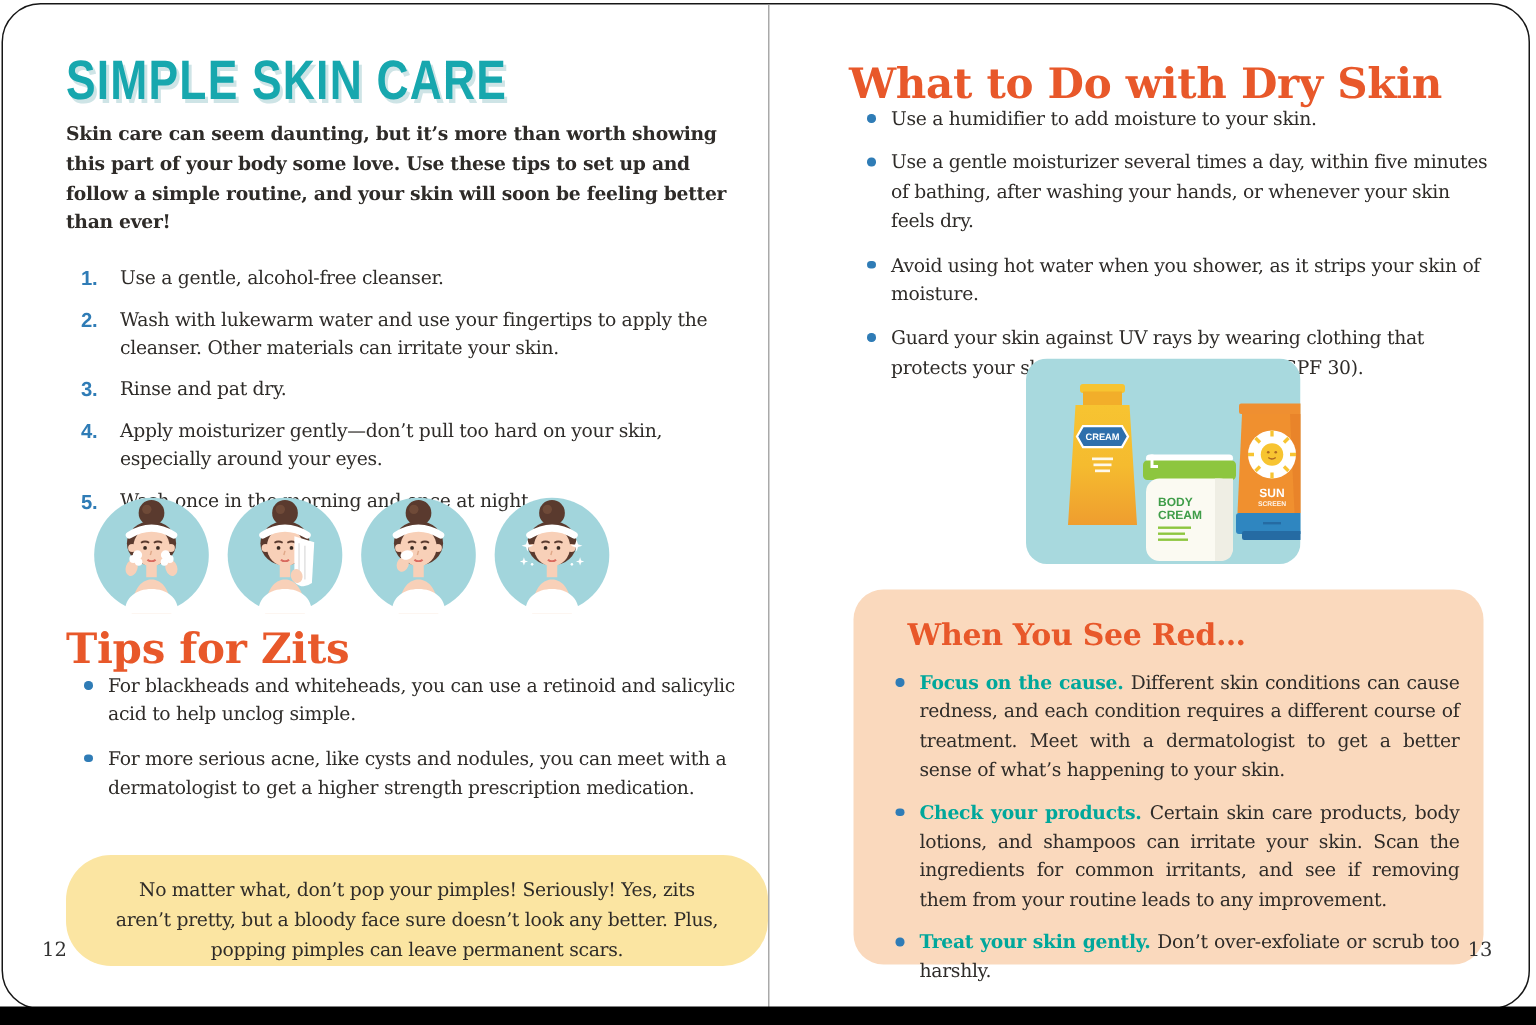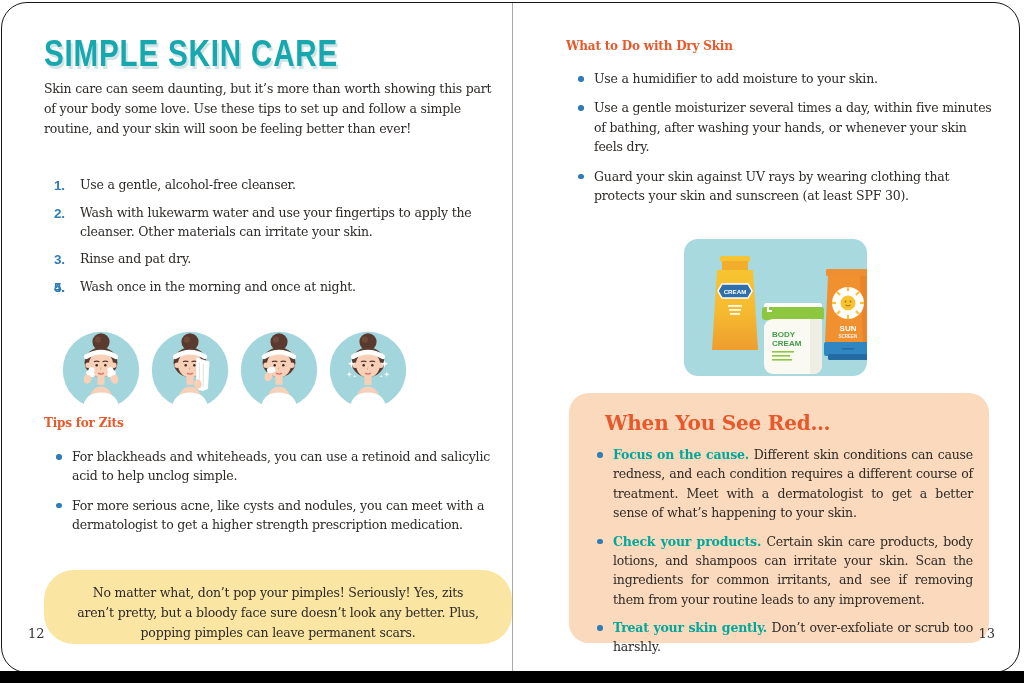--- a/index.html
+++ b/index.html
@@ -19,25 +19,25 @@
 
   .title{
     position:absolute;left:42px;top:30px;margin:0;
     font-family:"Liberation Sans", sans-serif;font-weight:bold;
     font-size:37px;letter-spacing:1px;color:#17a7ae;white-space:nowrap;
     transform:scaleX(0.80);transform-origin:left center;
     text-shadow:2.5px 2.5px 0 rgba(165,205,210,0.55);
   }
   .intro{
     position:absolute;left:42px;top:76px;width:452px;margin:0;
-    font-weight:normal;font-size:12.5px;line-height:1.58;letter-spacing:-0.2px;
+    font-weight:bold;font-size:12.5px;line-height:1.58;letter-spacing:-0.2px;
   }
   .h-orange{
     margin:0;font-family:"DejaVu Serif", serif;font-weight:bold;
-    font-size:12px;color:#e8582a;letter-spacing:-0.2px;
+    font-size:28px;color:#e8582a;letter-spacing:-0.2px;
   }
   .wash-heading{position:absolute;left:42px;top:143px;}
   .zits-heading{position:absolute;left:42px;top:413px;}
   .dry-heading{position:absolute;left:53px;top:36px;}
 
   ol.steps, ul.tips{list-style:none;margin:0;padding:0;}
   ol.steps{position:absolute;left:52px;top:173px;width:442px;}
   ol.steps li{position:relative;padding-left:26px;margin-bottom:9px;
     font-size:12.5px;line-height:1.5;letter-spacing:-0.2px;}
   ol.steps .num{
@@ -87,21 +87,21 @@
   <div class="seam"></div>
 
   <div class="page page-left">
     <h1 class="title">SIMPLE SKIN CARE</h1>
     <p class="intro">Skin care can seem daunting, but it’s more than worth showing this part of your body some love. Use these tips to set up and follow a simple routine, and your skin will soon be feeling better than ever!</p>
 
     <ol class="steps">
         <li><span class="num">1.</span><span>Use a gentle, alcohol-free cleanser.</span></li>
         <li><span class="num">2.</span><span>Wash with lukewarm water and use your fingertips to apply the cleanser. Other materials can irritate your skin.</span></li>
         <li><span class="num">3.</span><span>Rinse and pat dry.</span></li>
-        <li><span class="num">4.</span></li>
+        <li><span class="num">4.</span><span>Apply moisturizer gently—don’t pull too hard on your skin, especially around your eyes.</span></li>
         <li><span class="num">5.</span><span>Wash once in the morning and once at night.</span></li>
       </ol>
 
     <div class="avatars">
 
       <svg width="78" height="78" viewBox="0 0 100 100">
         <circle cx="50" cy="50" r="49" fill="#a2d5dc"></circle>
         <ellipse cx="50" cy="40" rx="21" ry="19" fill="#5a3a2e"></ellipse>
         <circle cx="50" cy="14" r="11" fill="#5a3a2e"></circle>
         <circle cx="46" cy="11" r="4" fill="#6f4a38"></circle>
@@ -208,20 +208,21 @@
       </ul>
 
     <div class="callout">No matter what, don’t pop your pimples! Seriously! Yes, zits aren’t pretty, but a bloody face sure doesn’t look any better. Plus, popping pimples can leave permanent scars.</div>
   </div>
 
   <div class="page page-right">
     <h2 class="h-orange dry-heading">What to Do with Dry Skin</h2>
     <ul class="tips dry-list">
         <li><span class="dot"></span><span>Use a humidifier to add moisture to your skin.</span></li>
         <li><span class="dot"></span><span>Use a gentle moisturizer several times a day, within five minutes of bathing, after washing your hands, or whenever your skin feels dry.</span></li>
+        <li><span class="dot"></span><span>Avoid using hot water when you shower, as it strips your skin of moisture.</span></li>
         <li><span class="dot"></span><span>Guard your skin against UV rays by wearing clothing that protects your skin and sunscreen (at least SPF 30).</span></li>
       </ul>
 
     <svg class="products-illo" width="183" height="137" viewBox="0 0 183 137">
       <defs>
         <linearGradient id="tubeGrad" x1="0" y1="0" x2="0" y2="1">
           <stop offset="0" stop-color="#f7c431"></stop>
             <stop offset="0.5" stop-color="#f5bb2f"></stop>
             <stop offset="1" stop-color="#ef9d2f"></stop>
         </linearGradient>

